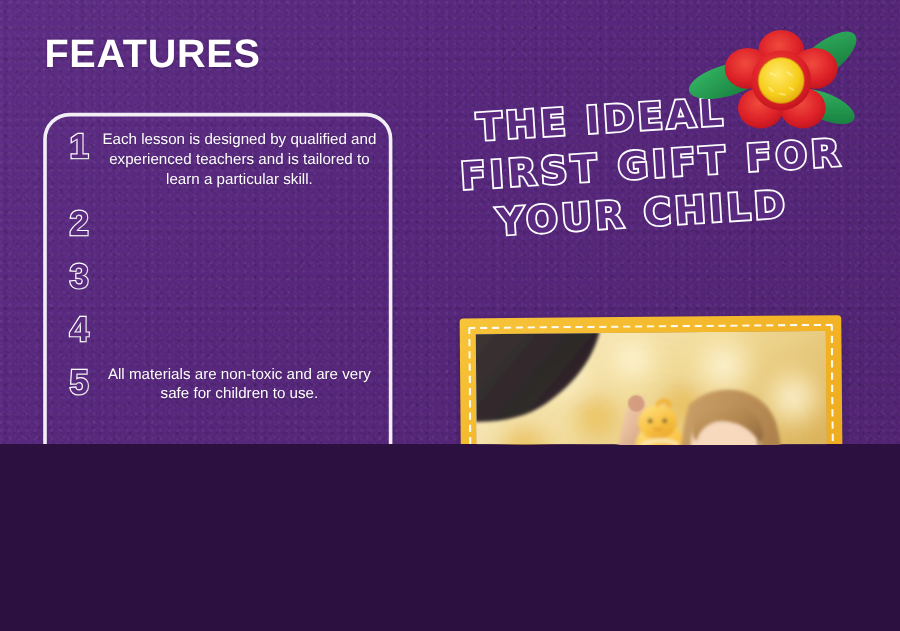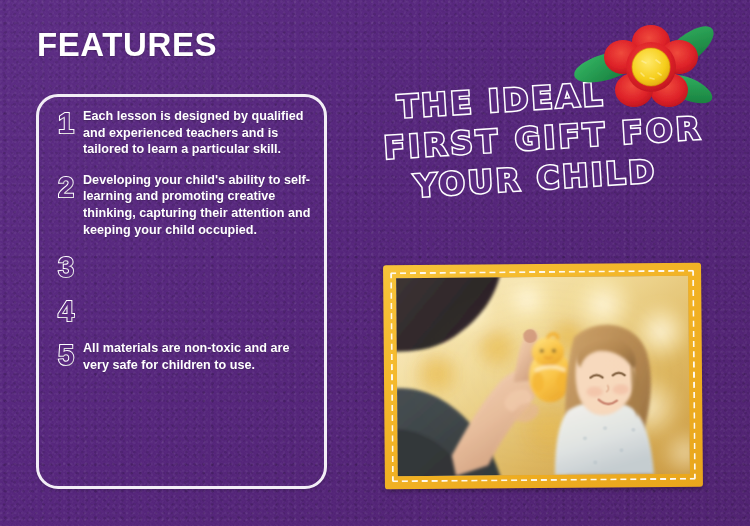--- a/index.html
+++ b/index.html
@@ -7,21 +7,21 @@
     padding: 0;
     background: #2b1040;
   }
   body {
     font-family: "Liberation Sans", sans-serif;
   }
 
   #poster {
     position: relative;
     width: 750px;
-    height: 526px;
+    height: 370px;
     overflow: hidden;
     background-color: #5a2a80;
     background-image:
       radial-gradient(circle at 18% 26%, rgba(255,255,255,0.045) 0 1px, transparent 1.6px),
       radial-gradient(circle at 62% 58%, rgba(0,0,0,0.10) 0 1px, transparent 1.8px),
       radial-gradient(circle at 82% 14%, rgba(255,255,255,0.035) 0 1px, transparent 1.5px),
       radial-gradient(circle at 34% 78%, rgba(0,0,0,0.09) 0 1px, transparent 1.7px),
       radial-gradient(circle at 8% 62%, rgba(255,255,255,0.03) 0 1px, transparent 1.4px),
       radial-gradient(circle at 50% 8%, rgba(0,0,0,0.07) 0 1px, transparent 1.6px),
       linear-gradient(135deg, #5d2d85 0%, #56267c 45%, #512372 100%);
@@ -92,26 +92,27 @@
     -webkit-text-stroke: 2px #ffffff;
     paint-order: stroke fill;
     text-shadow:
       0 0 0 #ffffff,
       1px 1px 0 rgba(0,0,0,0.12);
   }
 
   .feature-text {
     flex: 1 1 auto;
     font-size: 12.6px;
-    font-weight: bold;
+    font-weight: normal;
     line-height: 16.6px;
     color: #ffffff;
     letter-spacing: 0.02px;
     text-shadow: 0 1px 1px rgba(0,0,0,0.2);
     white-space: pre-wrap;
+    text-align: center;
   }
 
   
   #headline {
     position: absolute;
     left: 378px;
     top: 88px;
     width: 320px;
     transform: rotate(-3.6deg);
     transform-origin: left top;
@@ -183,21 +184,20 @@
   <div id="features-card">
     <div id="feature-list">
 
       <div class="feature-row">
         <div class="feature-num">1</div>
         <div class="feature-text">Each lesson is designed by qualified and experienced teachers and is tailored to learn a particular skill.</div>
       </div>
 
       <div class="feature-row">
         <div class="feature-num">2</div>
-        <div class="feature-text">Developing your child's ability to self-learning and promoting creative thinking, capturing their attention and keeping your child occupied.</div>
       </div>
 
       <div class="feature-row">
         <div class="feature-num">3</div>
       </div>
 
       <div class="feature-row">
         <div class="feature-num">4</div>
       </div>
 

